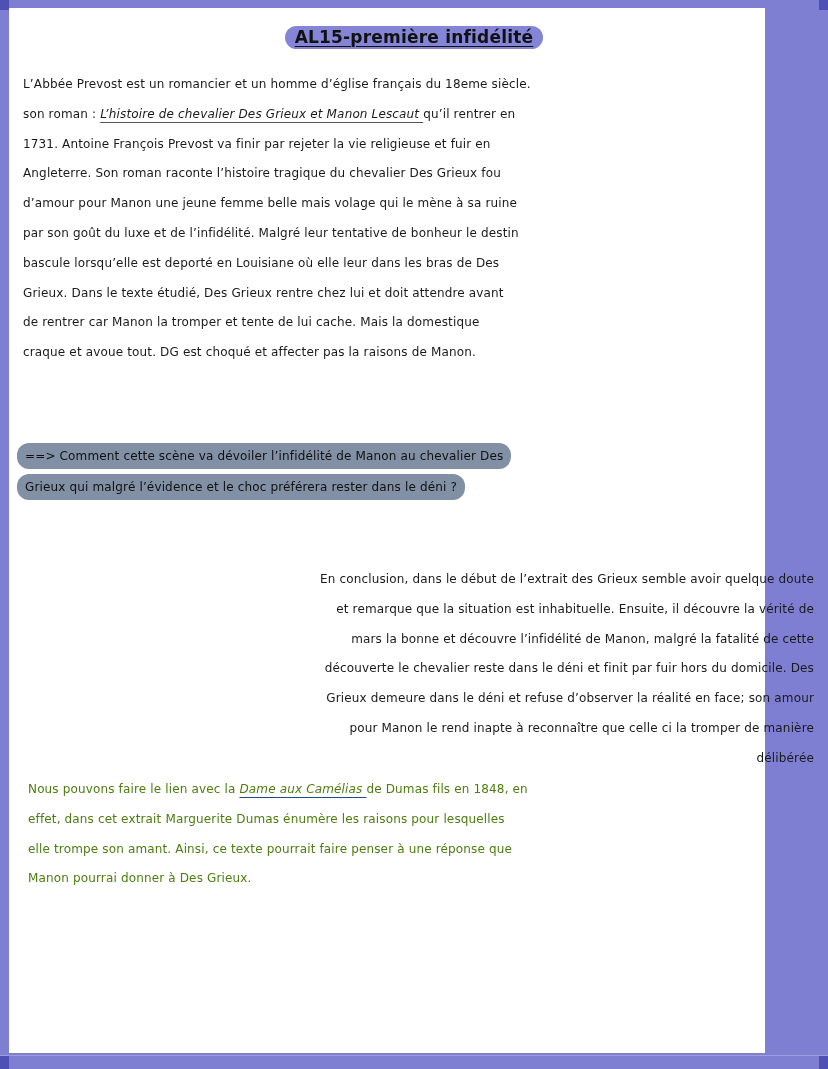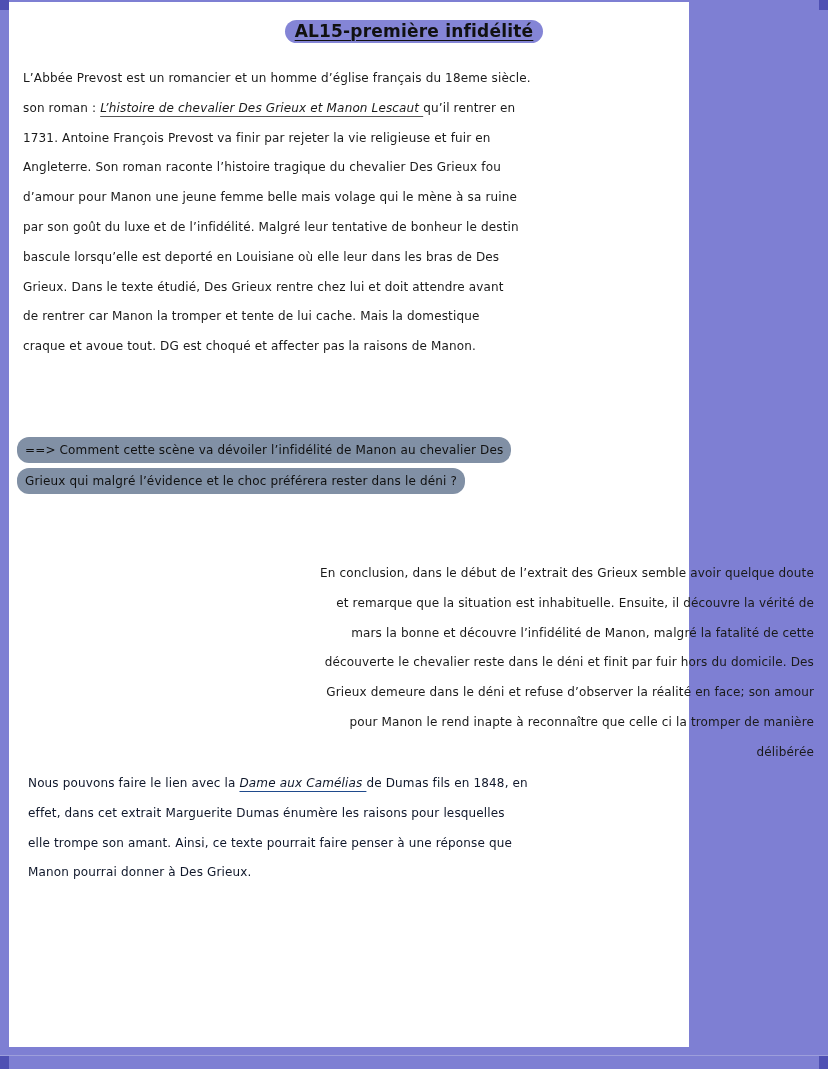--- a/index.html
+++ b/index.html
@@ -8,21 +8,21 @@
       background: #7e7fd3;
       font-family: "DejaVu Sans", sans-serif;
     }
     .frame-top { position: absolute; left: 0; top: 0; width: 828px; height: 10px; background: #7e7fd3; }
     .frame-bottom { position: absolute; left: 0; bottom: 0; width: 828px; height: 13px; background: #7e7fd3; border-top: 1px solid #9d9edb; }
     .corner-bl { position: absolute; left: 0; bottom: 0; width: 9px; height: 13px; background: #4f50b3; }
     .corner-br { position: absolute; right: 0; bottom: 0; width: 9px; height: 13px; background: #4f50b3; }
     .corner-tl { position: absolute; left: 0; top: 0; width: 9px; height: 10px; background: #4f50b3; }
     .corner-tr { position: absolute; right: 0; top: 0; width: 9px; height: 10px; background: #4f50b3; }
     .page {
-      position: absolute; left: 9px; top: 2px; width: 680px; height: 1045px;
+      position: absolute; left: 9px; top: 8px; width: 756px; height: 1045px;
       background: #ffffff;
     }
     .title-wrap { position: absolute; top: 18px; left: 0; width: 810px; text-align: center; }
     .title {
       display: inline-block; background: #8485d6; border-radius: 14px;
       padding: 1px 10px 2px 10px; font-weight: bold; font-size: 17px;
       color: #111111; text-decoration: underline; text-decoration-thickness: 1px;
       text-underline-offset: 3px; letter-spacing: 0.2px;
     }
     .block {
@@ -33,21 +33,21 @@
     .intro { top: 62px; }
     .line { white-space: nowrap; display: block; }
     .u { text-decoration: underline; text-decoration-color: #555; text-underline-offset: 4px; text-decoration-thickness: 1px; font-style: italic; }
     .problem { top: 393px; left: 8px; margin-top: 41px; }
     .hl {
       display: inline-block; background: #8190a5; border-radius: 12px;
       padding: 0 8px; line-height: 26px; margin-bottom: 3.8px; color: #111;
     }
     .plan { top: 455px; left: 27px; }
     .conclusion { top: 557px; left: 19px; text-align: right; }
-    .opening { top: 767px; left: 19px; color: #0f172a; }
+    .opening { top: 767px; left: 19px; color: #4d7c0f; }
     .opening .u { text-decoration-color: #1f4a8c; }
   </style>
 </head>
 <body>
 
 <div class="frame-top"></div>
 <div class="corner-tl"></div>
 <div class="corner-tr"></div>
 
 <div class="page">

